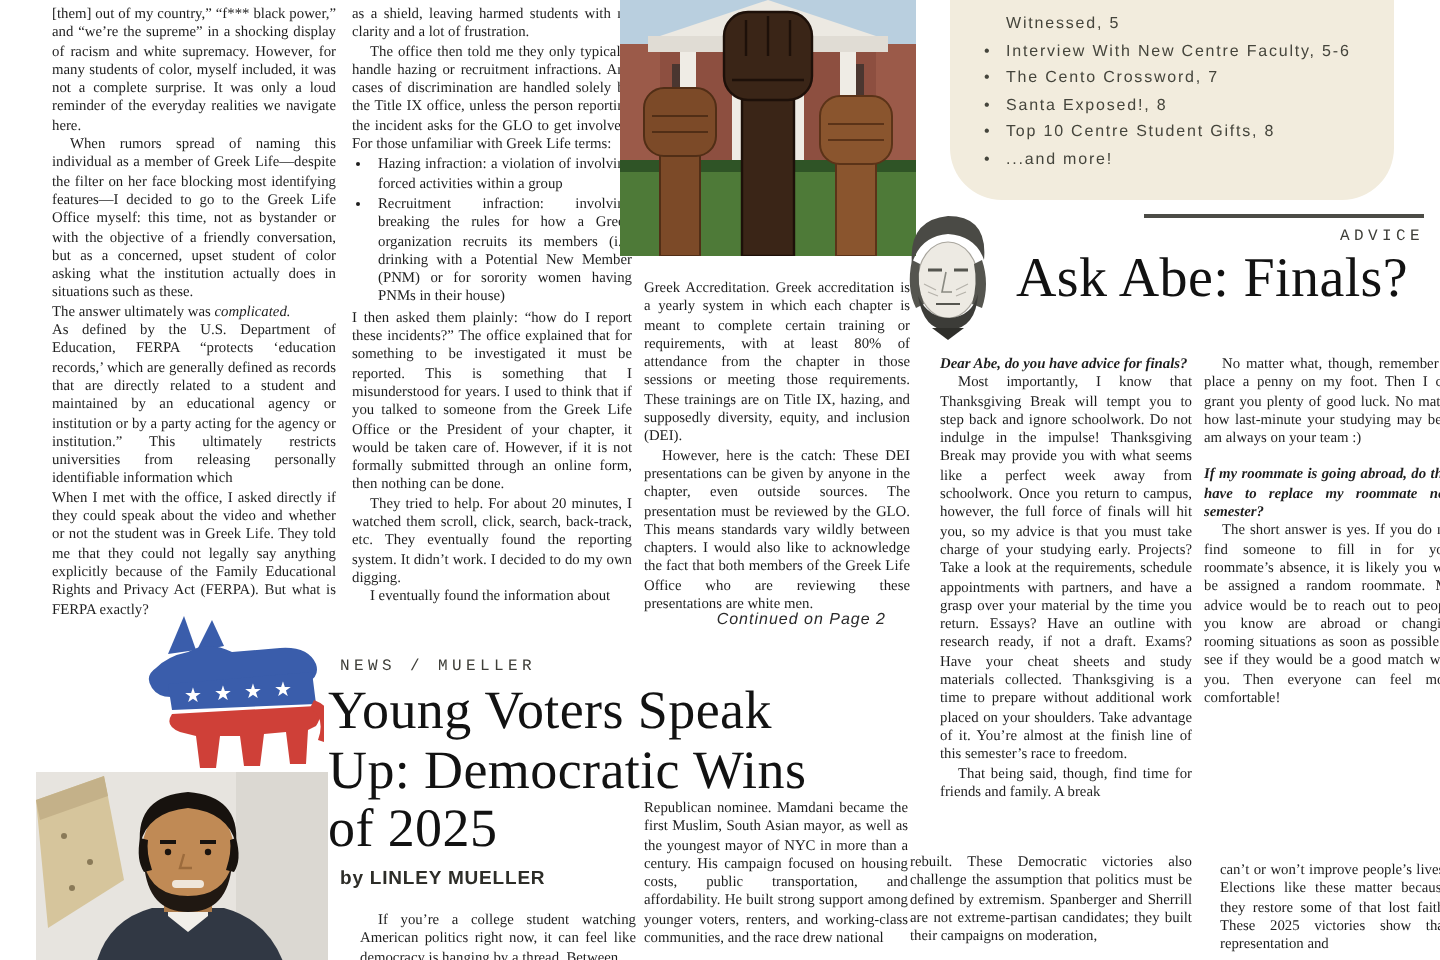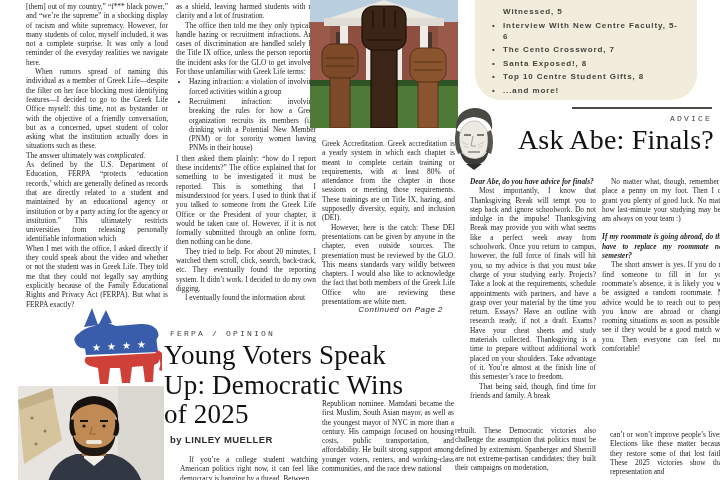--- a/index.html
+++ b/index.html
@@ -25,21 +25,21 @@
   #askabe-title{font-size:28px;line-height:32px;text-align:right;letter-spacing:0.2px;}
   #yv-title{font-size:27px;line-height:29.5px;letter-spacing:0.2px;}
   
   #toc-box{
     left:475px;top:-28px;width:222px;height:128px;
     border-radius:0 0 26px 26px;
     padding:34px 14px 0 16px;box-sizing:border-box;
   }
   #toc-box ul{list-style:none;margin:0;padding:0;
     font-family:"Liberation Sans", sans-serif;font-size:8px;line-height:11px;
-    letter-spacing:0.9px;color:#45453c;font-weight:700;}
+    letter-spacing:0.9px;color:#45453c;font-weight:400;}
   #toc-box li{position:relative;padding-left:12px;margin-bottom:2.5px;}
   #toc-box li::before{content:"•";position:absolute;left:1px;top:0;}
   #toc-box li.cont::before{content:"";}
   #advice-rule{left:572px;top:107px;width:140px;height:1.5px;background:#4c4c46;}
   #advice-label{left:572px;top:114px;width:140px;text-align:right;}
   #continued{left:310px;top:305px;width:133px;text-align:right;
     font-family:"Liberation Sans", sans-serif;font-style:italic;font-size:8px;
     letter-spacing:0.5px;color:#2a2a2a;}
   #yv-byline{font-family:"Liberation Sans", sans-serif;font-size:9.5px;font-weight:700;
     letter-spacing:0.4px;color:#2d2d28;}
@@ -131,21 +131,21 @@
     <path d="M47,28 q4,12 0,24 l-5,-2 q3,-10 1,-20 Z" fill="#55554f"></path>
     <path d="M15,46 Q18,64 31,63 Q44,62 45,45 Q42,56 31,57 Q20,57 15,46 Z" fill="#3c3c38"></path>
     <path d="M20,33 h7 M33,33 h7" stroke="#55554f" stroke-width="1.4" fill="none"></path>
     <path d="M29,34 l-2,10 h5" stroke="#8a8a82" stroke-width="0.8" fill="none"></path>
     <path d="M24,50 h12" stroke="#55554f" stroke-width="1" fill="none"></path>
     <path d="M18,40 l6,3 M40,40 l-6,3 M20,44 l5,2 M39,44 l-5,2" stroke="#b5b2aa" stroke-width="0.6" fill="none"></path>
     <path d="M22,62 l8,6 8,-6 z" fill="#2e2e2a"></path>
   </svg>
 </div>
 
-<div class="abs headline" id="askabe-title" style="left:498px;top:124px;width:216px;">Ask Abe: Finals?</div>
+<div class="abs headline" id="askabe-title" style="left:498px;top:124px;width:216px;text-align:center;">Ask Abe: Finals?</div>
 
 <div class="abs bodycol" style="left:458px;top:177px;width:126px;">
   <p class="q">Dear Abe, do you have advice for finals?</p>
   <p class="ind">Most importantly, I know that Thanksgiving Break will tempt you to step back and ignore schoolwork. Do not indulge in the impulse! Thanksgiving Break may provide you with what seems like a perfect week away from schoolwork. Once you return to campus, however, the full force of finals will hit you, so my advice is that you must take charge of your studying early. Projects? Take a look at the requirements, schedule appointments with partners, and have a grasp over your material by the time you return. Essays? Have an outline with research ready, if not a draft. Exams? Have your cheat sheets and study materials collected. Thanksgiving is a time to prepare without additional work placed on your shoulders. Take advantage of it. You’re almost at the finish line of this semester’s race to freedom.</p>
   <p class="ind">That being said, though, find time for friends and family. A break</p>
 </div>
 <div class="abs bodycol" style="left:590px;top:177px;width:126px;">
   <p class="ind">No matter what, though, remember to place a penny on my foot. Then I can grant you plenty of good luck. No matter how last-minute your studying may be, I am always on your team :)</p>
   <p class="q gap">If my roommate is going abroad, do they have to replace my roommate next semester?</p>
   <p class="ind">The short answer is yes. If you do not find someone to fill in for your roommate’s absence, it is likely you will be assigned a random roommate. My advice would be to reach out to people you know are abroad or changing rooming situations as soon as possible to see if they would be a good match with you. Then everyone can feel more comfortable!</p>
@@ -165,21 +165,21 @@
       <text x="52" y="41">★</text>
       <text x="67" y="40">★</text>
     </g>
     <g fill="#cf4038">
       <path d="M16,49 L88,45 Q92,49 88,55 L84,57 L83,74 L75,74 L73,58 L62,59 L60,75 L52,75 L50,60 L40,60 L38,76 L30,76 L28,60 L20,58 Q12,55 16,49 Z"></path>
       <path d="M87,42 q13,5 8,22 l-6,-2 q4,-11 -4,-16 Z"></path>
     </g>
   </svg>
 </div>
 
-<div class="abs lbl" style="left:170px;top:329px;">FERPA / OPINION</div>
+<div class="abs lbl" style="left:170px;top:329px;">NEWS / MUELLER</div>
 <div class="abs headline" id="yv-title" style="left:164px;top:341px;width:268px;">Young Voters Speak Up: Democratic Wins of 2025</div>
 <div class="abs" id="yv-byline" style="left:170px;top:434px;">by LINLEY MUELLER</div>
 
 <div class="abs bodycol" style="left:168px;top:455px;width:138px;">
   <p class="ind">If you’re a college student watching American politics right now, it can feel like democracy is hanging by a thread. Between</p>
 </div>
 <div class="abs bodycol" style="left:310px;top:399px;width:132px;">
   <p>Republican nominee. Mamdani became the first Muslim, South Asian mayor, as well as the youngest mayor of NYC in more than a century. His campaign focused on housing costs, public transportation, and affordability. He built strong support among younger voters, renters, and working-class communities, and the race drew national</p>
 </div>
 <div class="abs bodycol" style="left:443px;top:426px;width:141px;">

